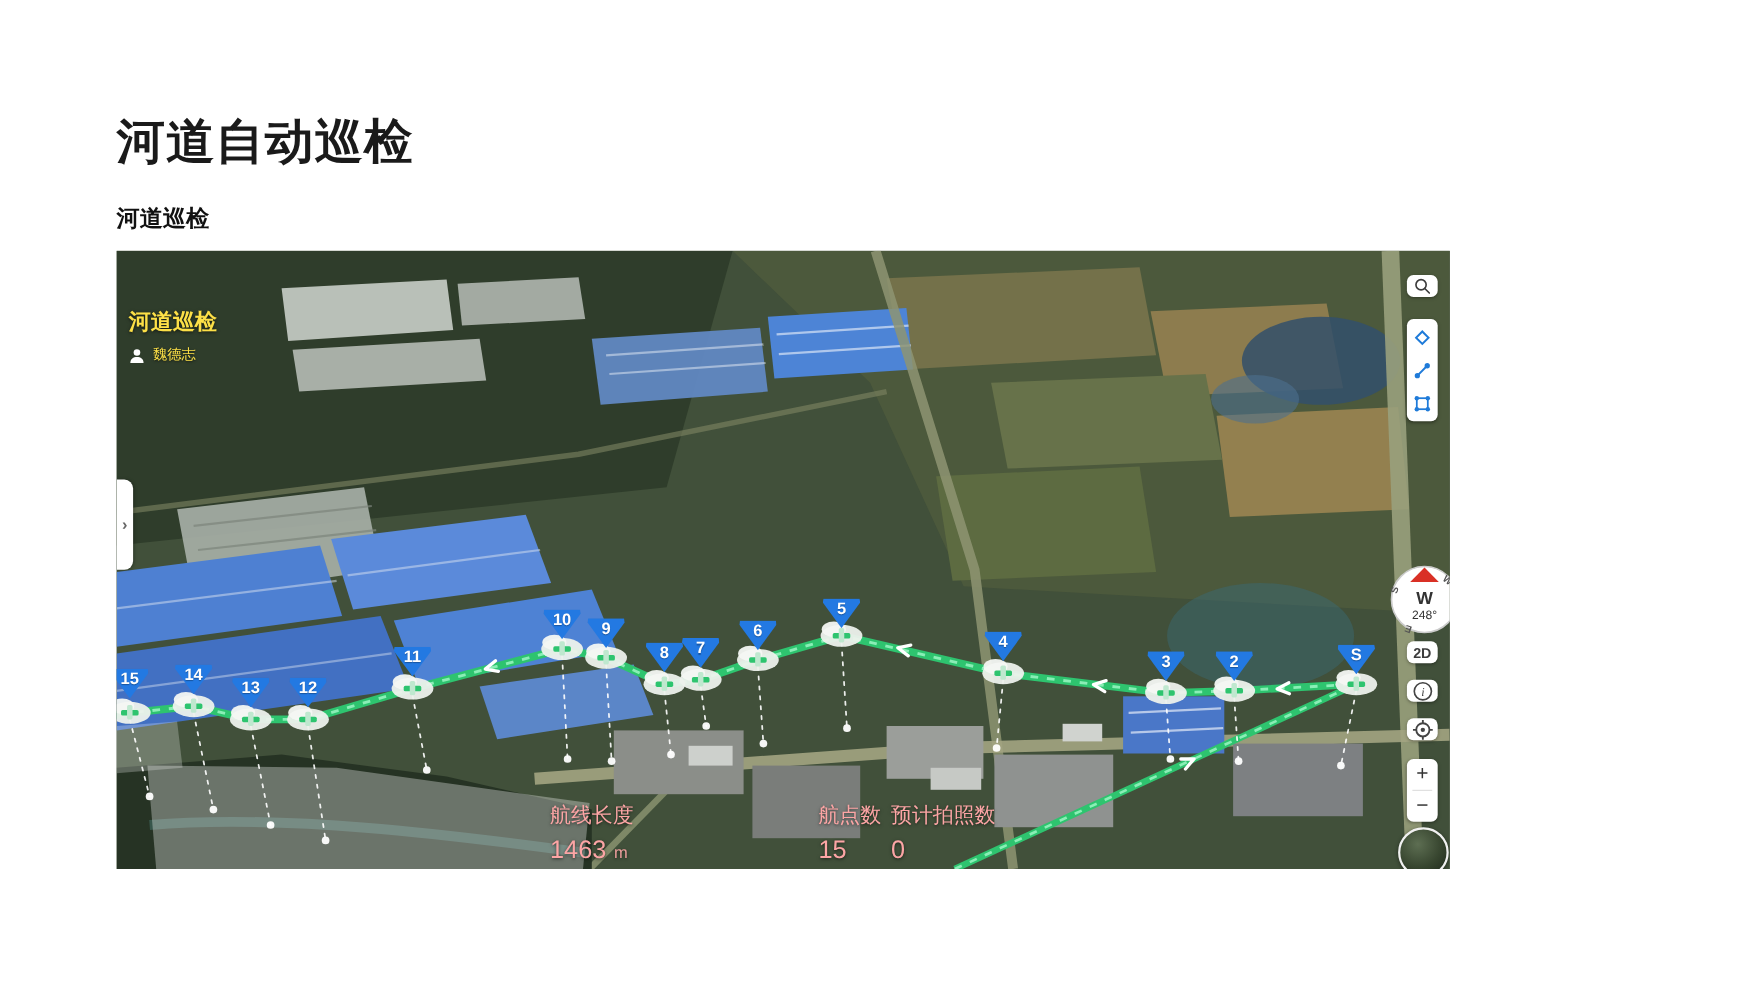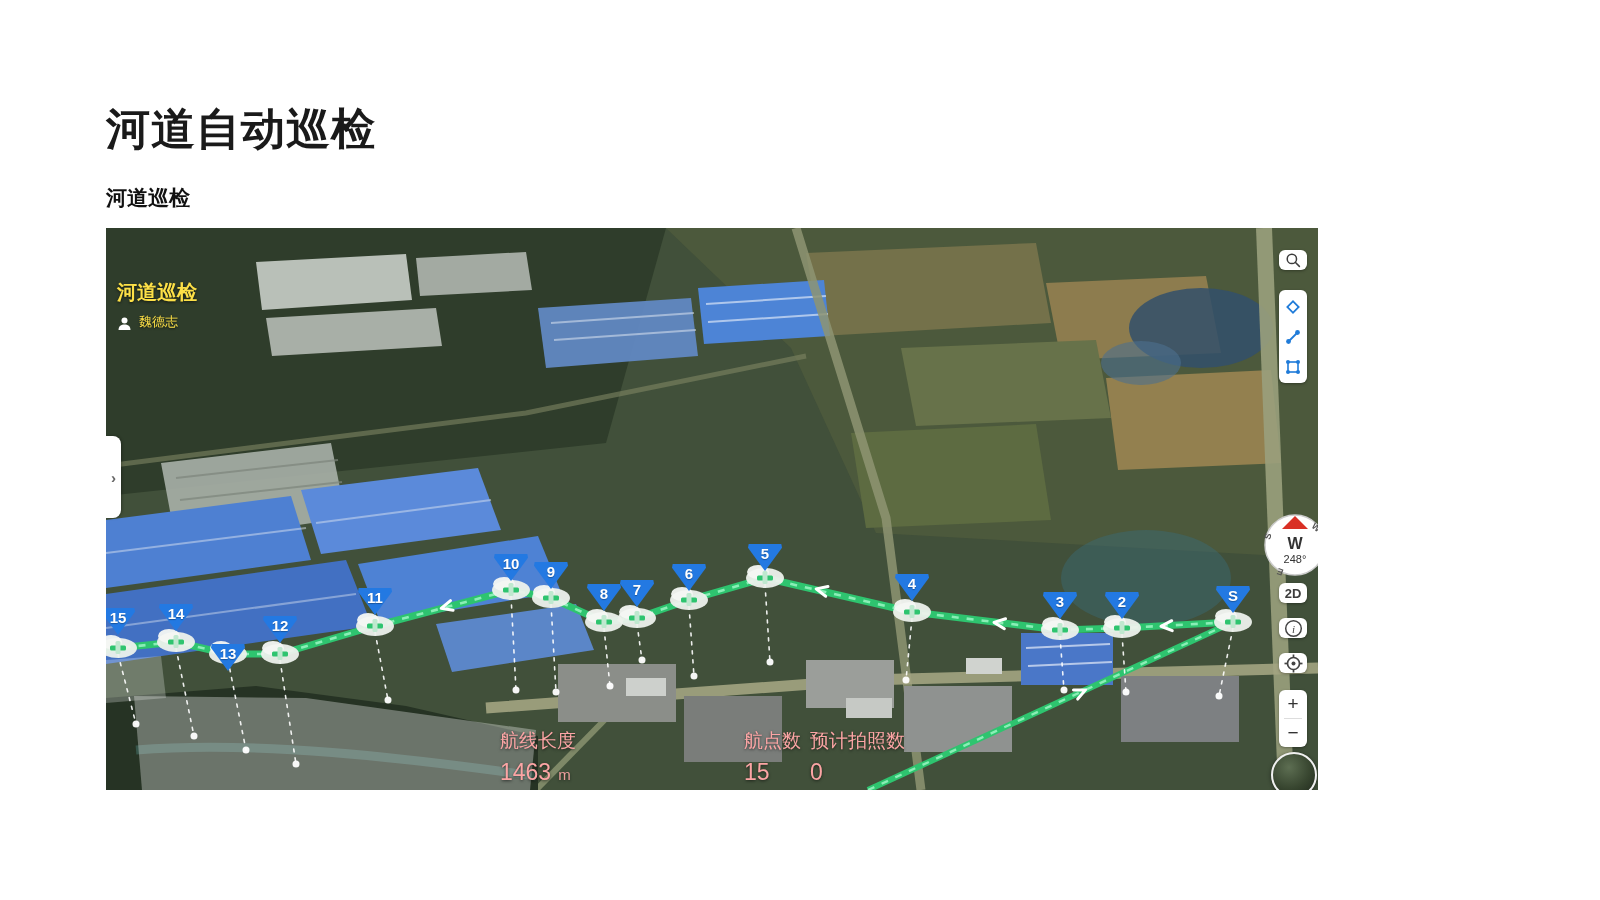--- a/index.html
+++ b/index.html
@@ -371,21 +371,21 @@
       <span class="wp-label">10</span>
     </div>
     <div class="wp" style="left: 252px; top: 360px;">
       <span class="wp-tri"></span>
       <span class="wp-label">11</span>
     </div>
     <div class="wp" style="left: 157px; top: 388px;">
       <span class="wp-tri"></span>
       <span class="wp-label">12</span>
     </div>
-    <div class="wp" style="left: 105px; top: 388px; margin-top: 28px;">
+    <div class="wp" style="left: 105px; top: 388px;">
       <span class="wp-tri"></span>
       <span class="wp-label">13</span>
     </div>
     <div class="wp" style="left: 53px; top: 376px;">
       <span class="wp-tri"></span>
       <span class="wp-label">14</span>
     </div>
     <div class="wp" style="left: -5px; top: 380px;">
       <span class="wp-tri"></span>
       <span class="wp-label">15</span>

